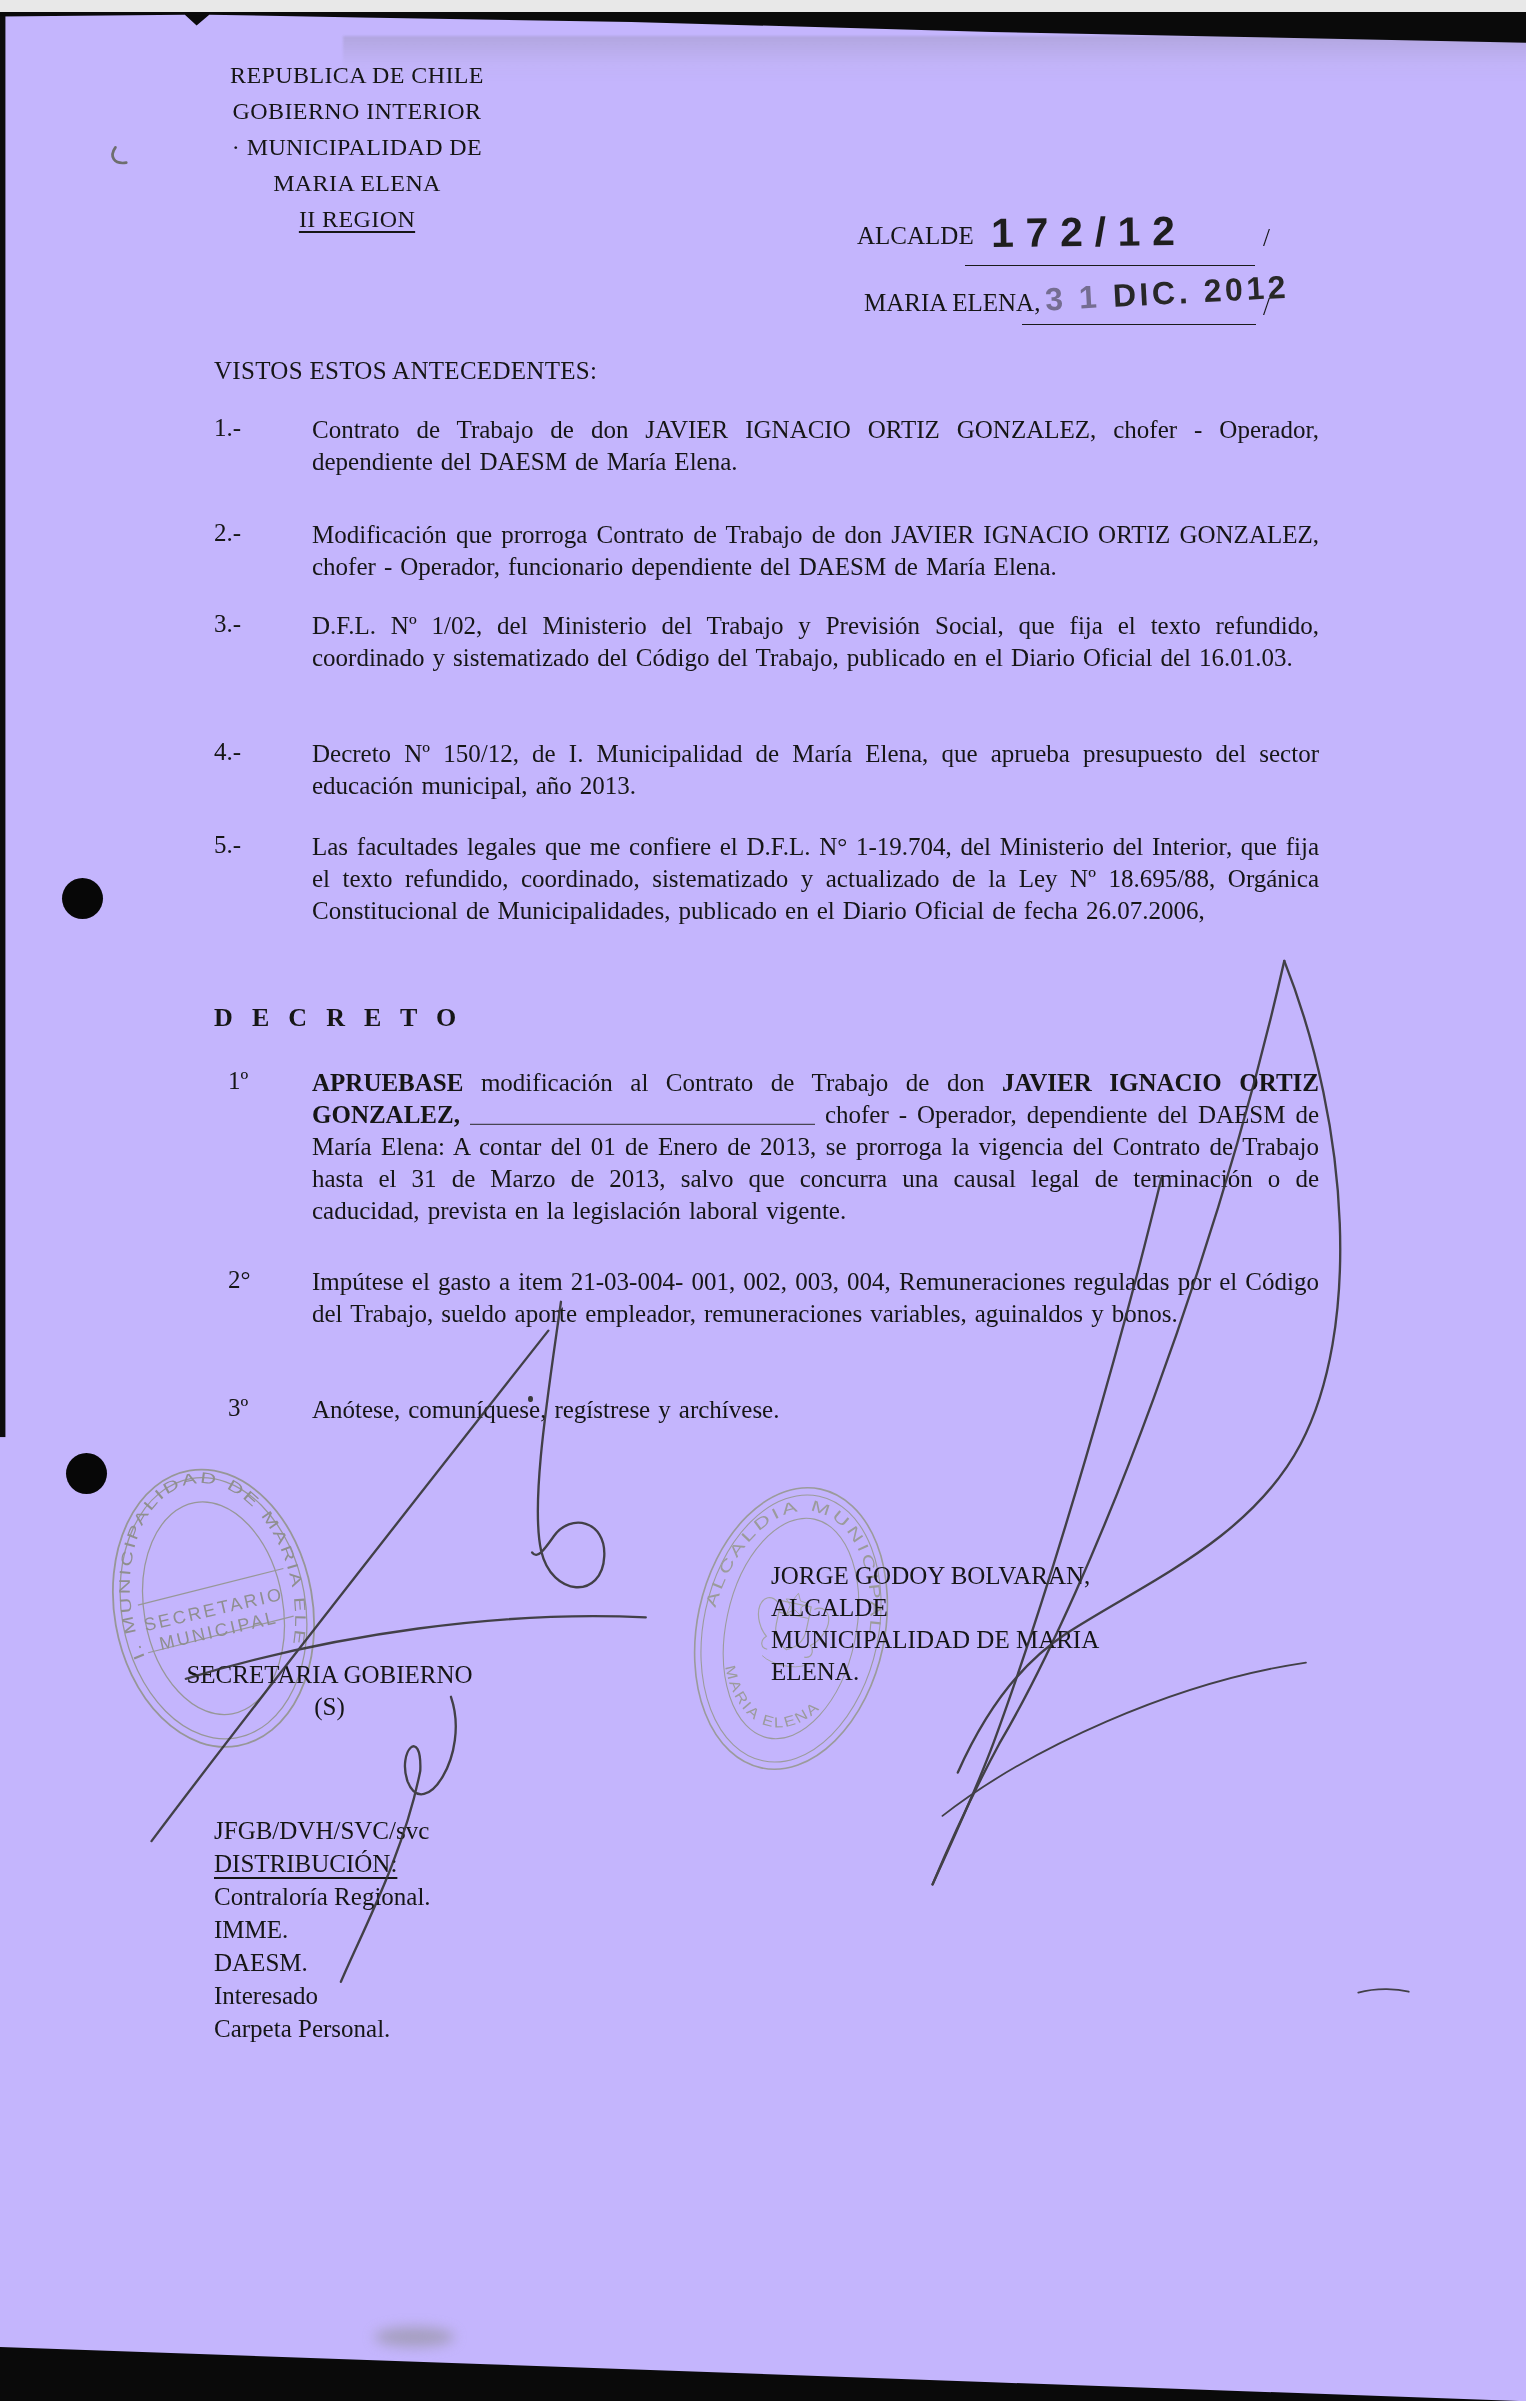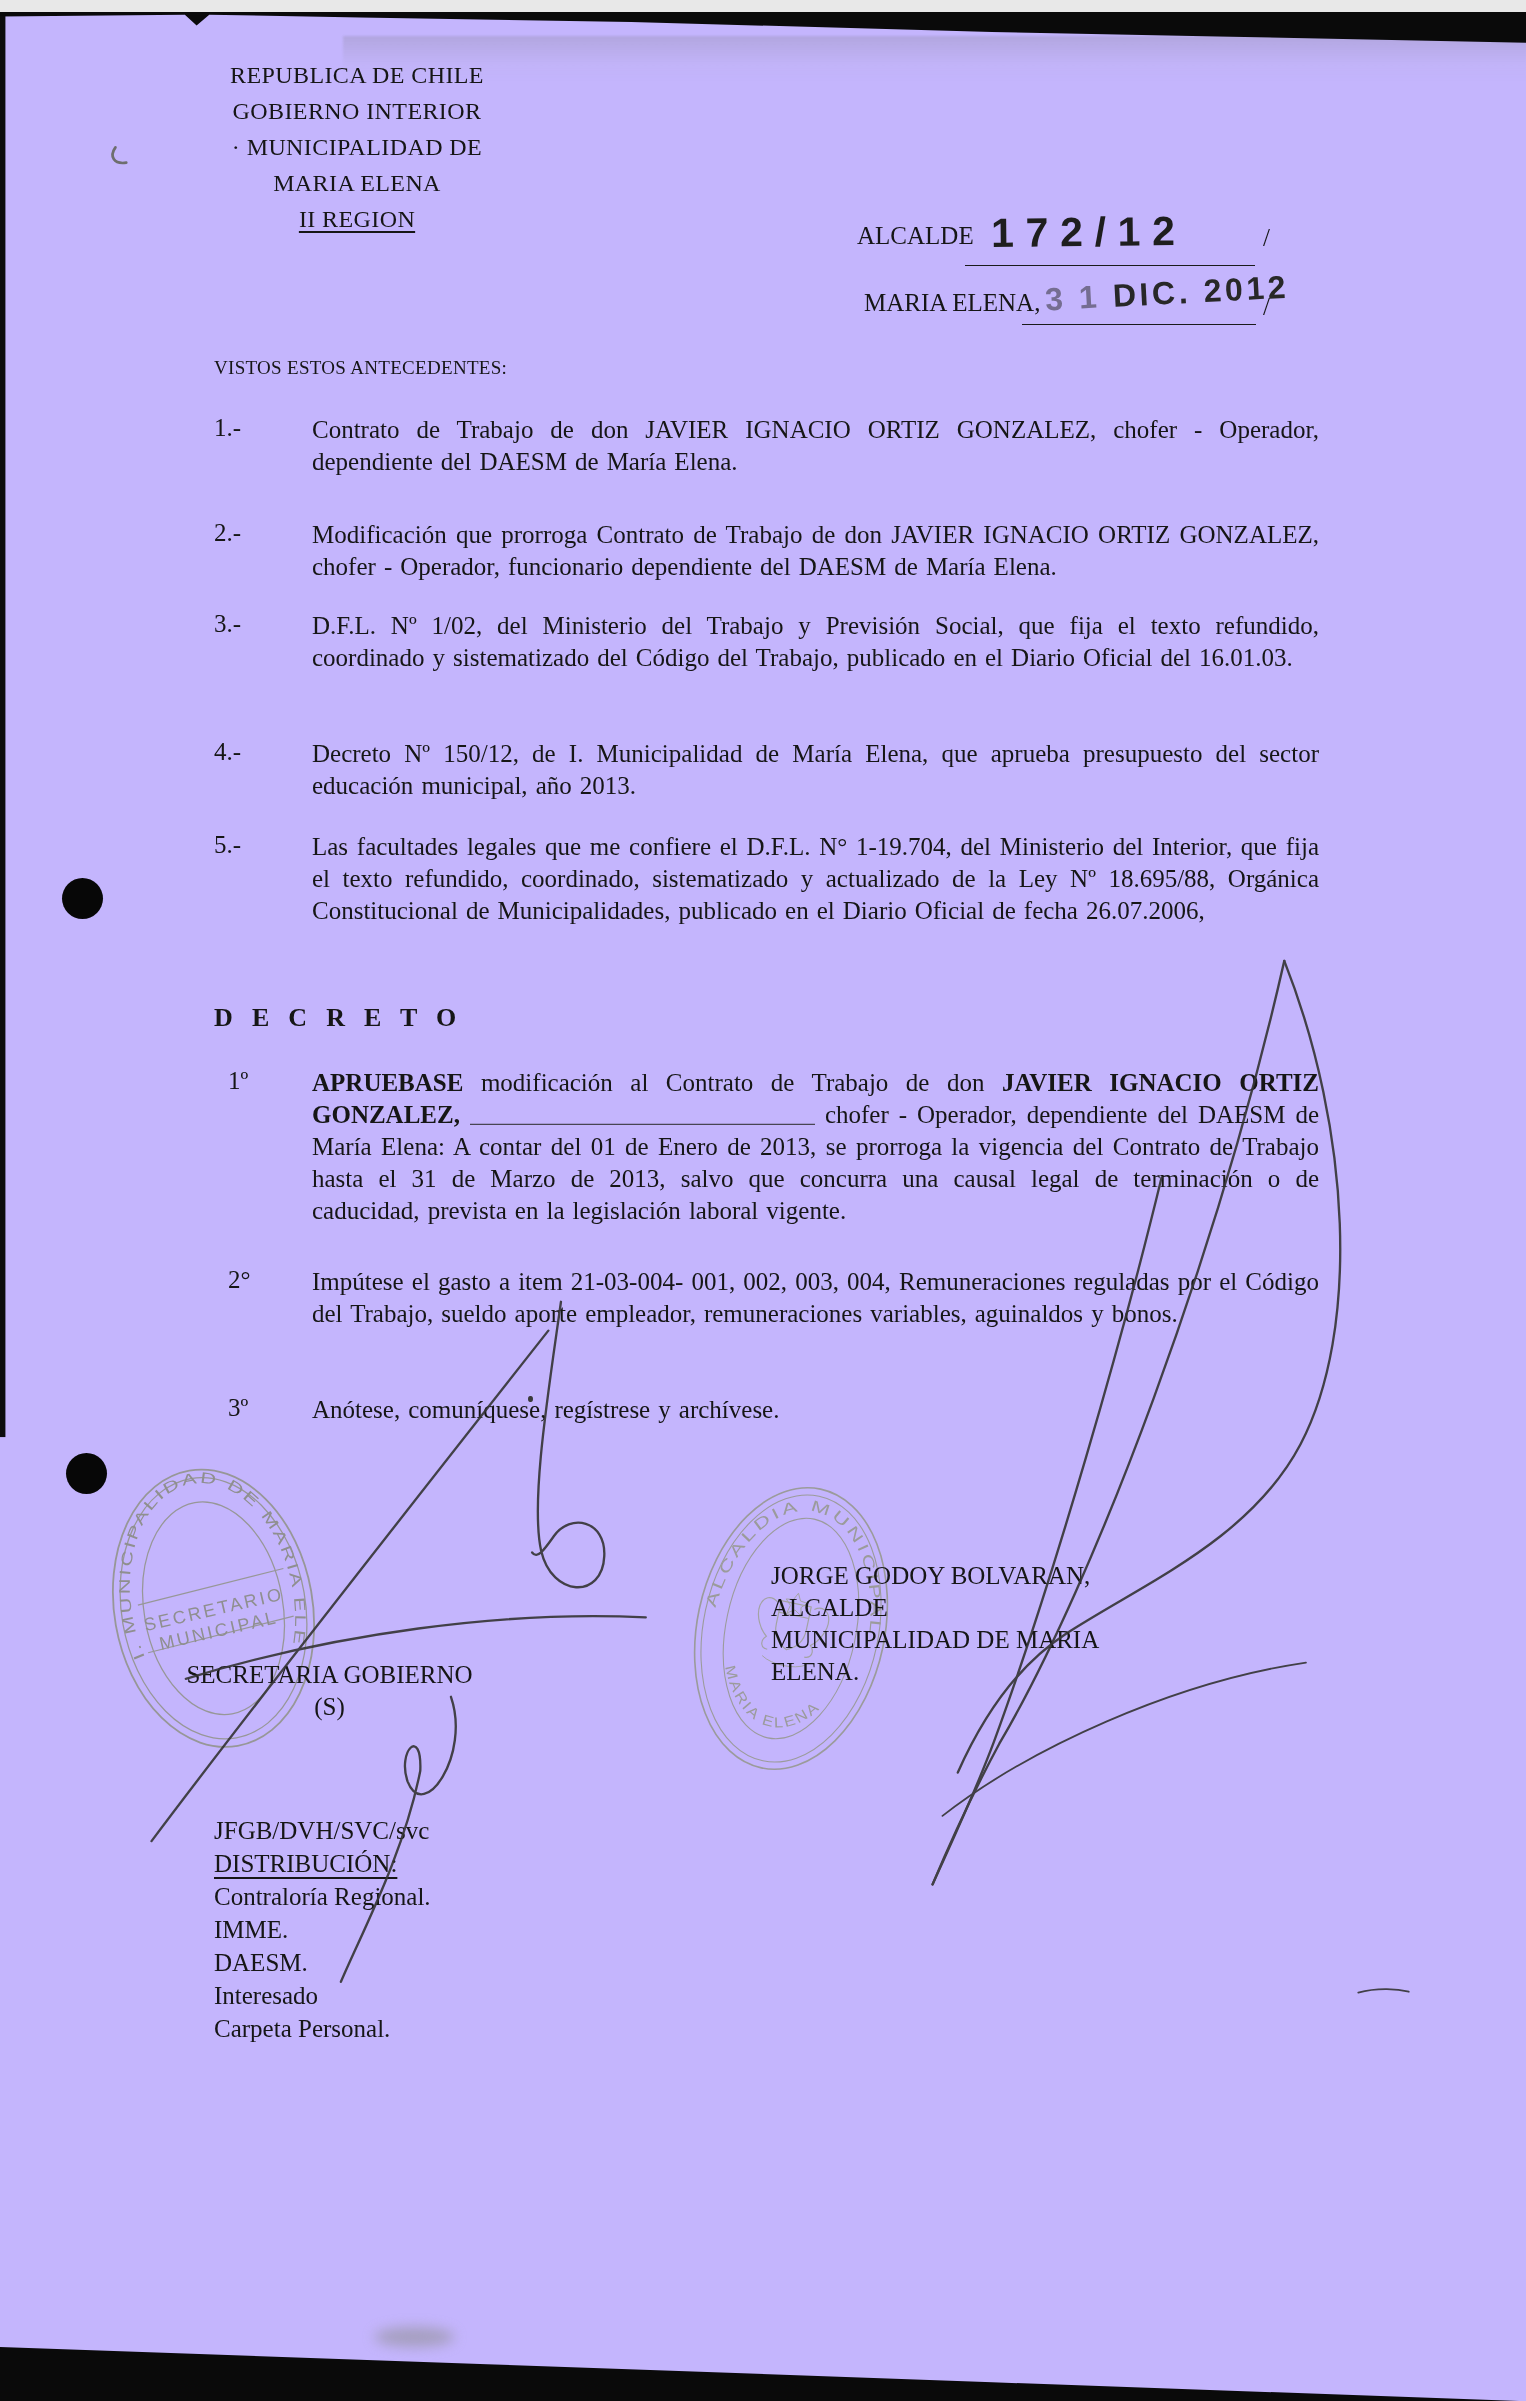--- a/index.html
+++ b/index.html
@@ -30,21 +30,21 @@
     transform:rotate(-.6deg);z-index:4;
   }
   .stamp-date{
     left:1045px;top:263px;font-family:"Liberation Sans","DejaVu Sans",sans-serif;
     font-weight:bold;font-size:32px;letter-spacing:3.6px;color:#282828;
     transform:rotate(-3deg);z-index:4;white-space:nowrap;
   }
   .stamp-date .lt{opacity:.5;}
   .fill-line{position:absolute;height:0;border-bottom:1.8px solid #1a1a1a;z-index:3;}
   
-  .heading{left:214px;top:345px;font-size:19px;letter-spacing:0.3px;z-index:3;}
+  .heading{left:214px;top:345px;font-size:25px;letter-spacing:0.3px;z-index:3;}
   .item{z-index:3;}
   .item .num{position:absolute;left:0;top:0;font-size:25px;}
   .item .txt{position:absolute;left:98px;top:0;width:1007px;font-size:25px;line-height:32px;text-align:justify;word-spacing:1.8px;}
   .decreto-h{left:214px;top:991px;font-size:26px;font-weight:bold;letter-spacing:6.3px;z-index:3;font-family:Liberation Serif, serif;}
   .b{font-weight:bold;}
   .blank{display:inline-block;width:345px;height:12.6px;border-bottom:1.8px solid #2a2a2a;transform:translateY(1.8px);}
   
   .sig-left-text{left:176px;top:1647px;width:307px;text-align:center;font-size:25px;line-height:32px;z-index:3;}
   .sig-right-text{left:771px;top:1548px;width:343px;text-align:left;font-size:25px;line-height:32px;z-index:3;}
   

